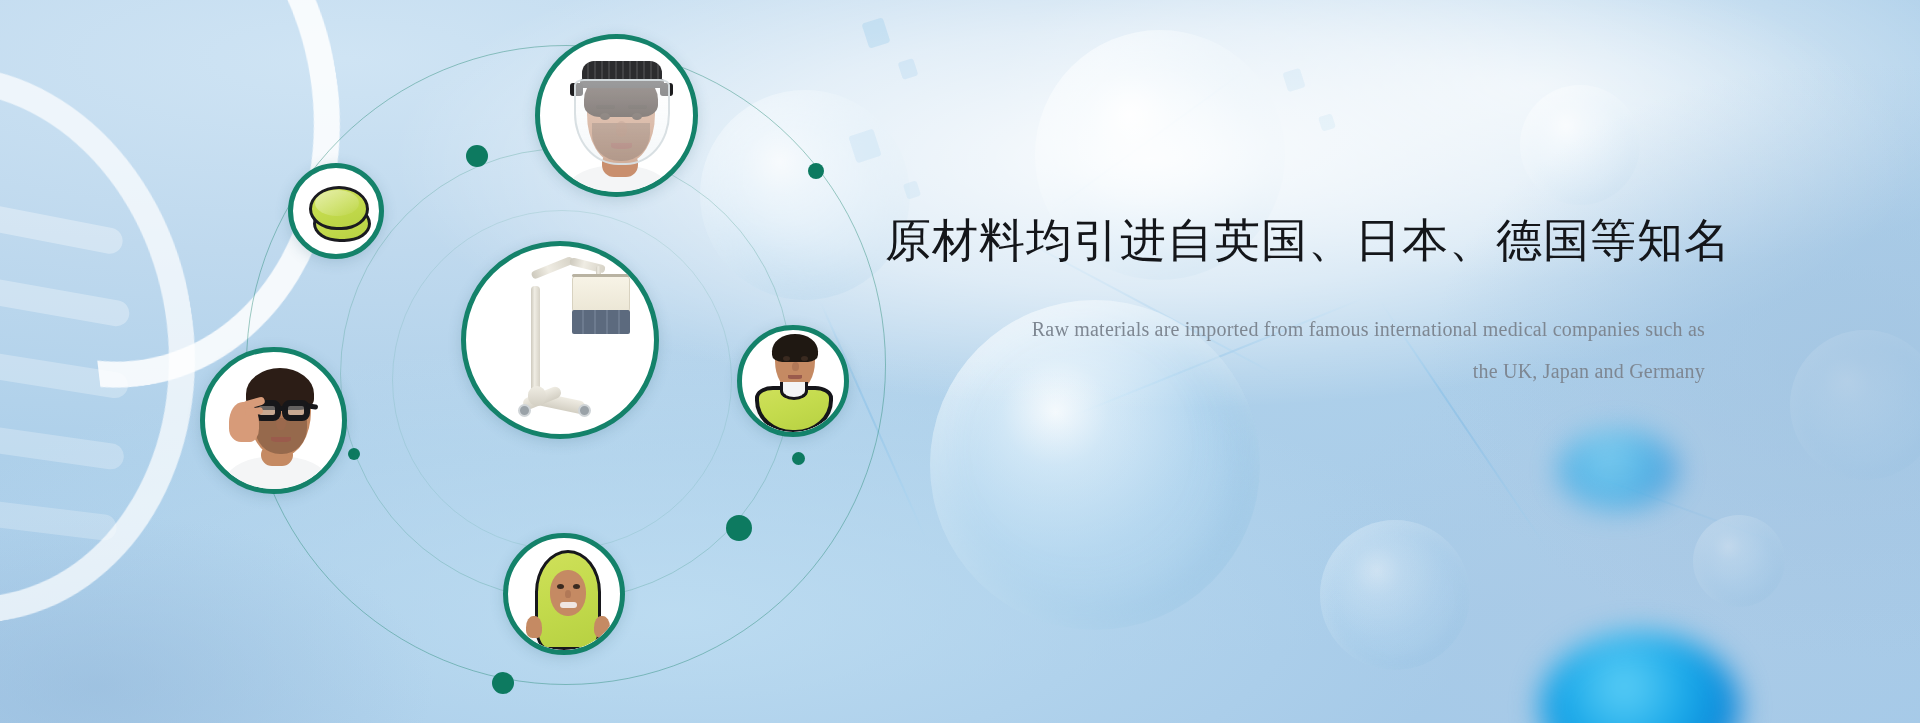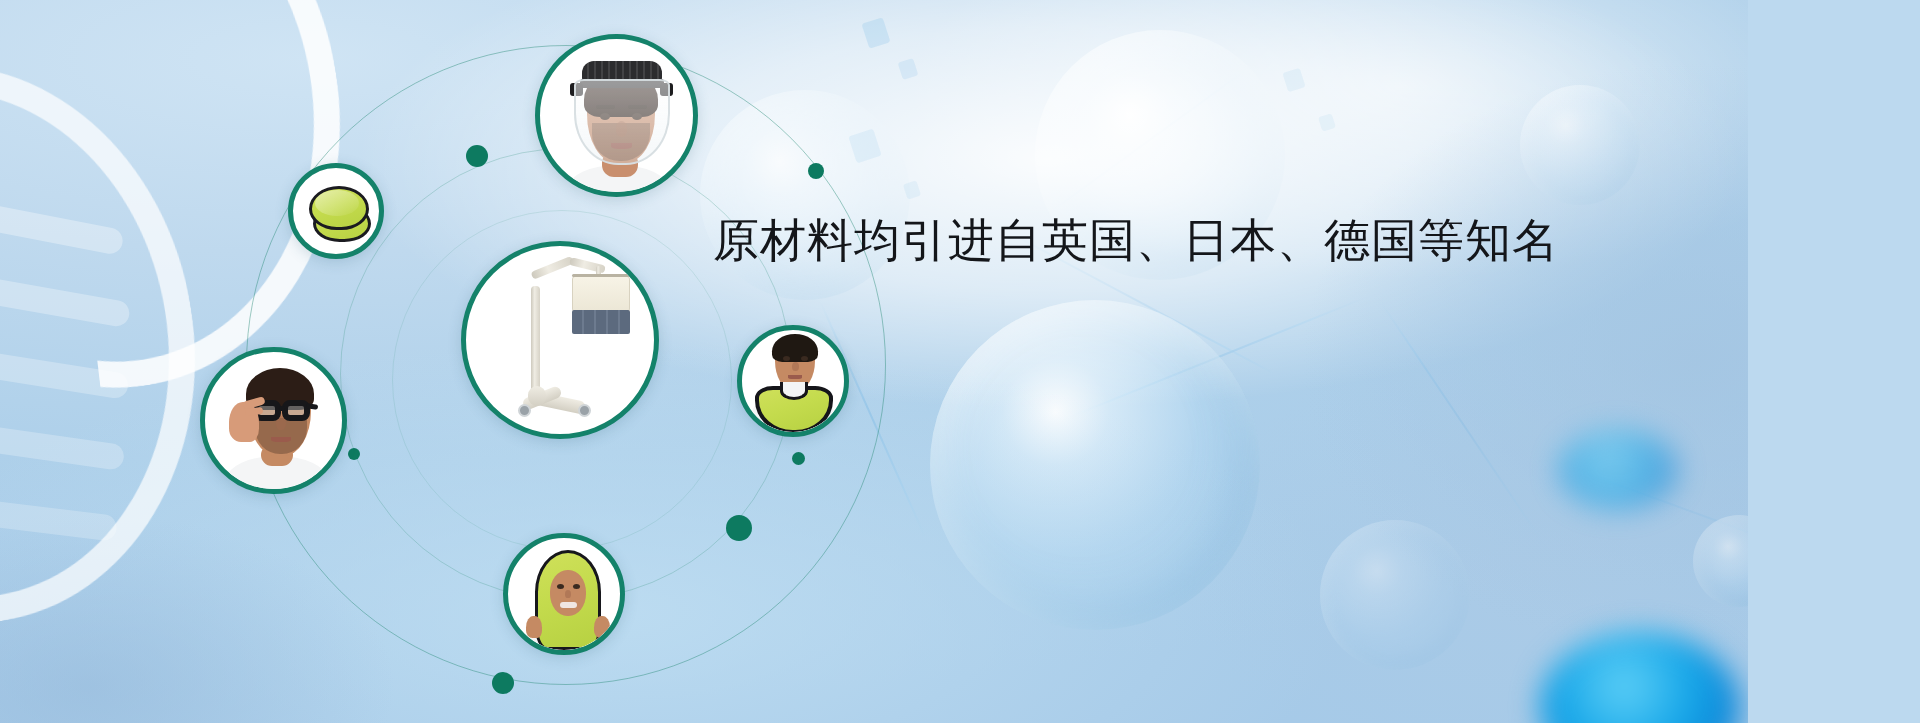--- a/index.html
+++ b/index.html
@@ -1,20 +1,20 @@
 <!DOCTYPE html>
 <html><head>
 <meta charset="utf-8">
 <title>Banner</title>
 <style>
   html,body{margin:0;padding:0;background:#bcd9ef;}
   *{box-sizing:border-box;}
   #stage{
     position:relative;
-    width:1748px;height:723px;
+    width:1920px;height:723px;
     overflow:hidden;
     font-family:"Liberation Sans","DejaVu Sans",sans-serif;
     background:#fef9c3;
   }
 
   
   .bg-layer{position:absolute;inset:0;}
 
   .bg-base{
     background:
@@ -310,16 +310,18 @@
       <div style="position:absolute;left:52px;top:64px;width:17px;height:6px;border-radius:3px;background:#f0e6e2;"></div>
 
       <div class="hand" style="left:18px;top:78px;width:16px;height:22px;background:#c58a63;"></div>
       <div class="hand" style="left:86px;top:78px;width:16px;height:22px;background:#c58a63;"></div>
     </div>
   </div>
 
   <div class="textblock">
     <div class="h1">原材料均引进自英国、日本、德国等知名</div>
     <div class="sub">
+      <div>Raw materials are imported from famous international medical companies such as</div>
+      <div>the UK, Japan and Germany</div>
     </div>
   </div>
 
 </div>
 
 </body></html>

